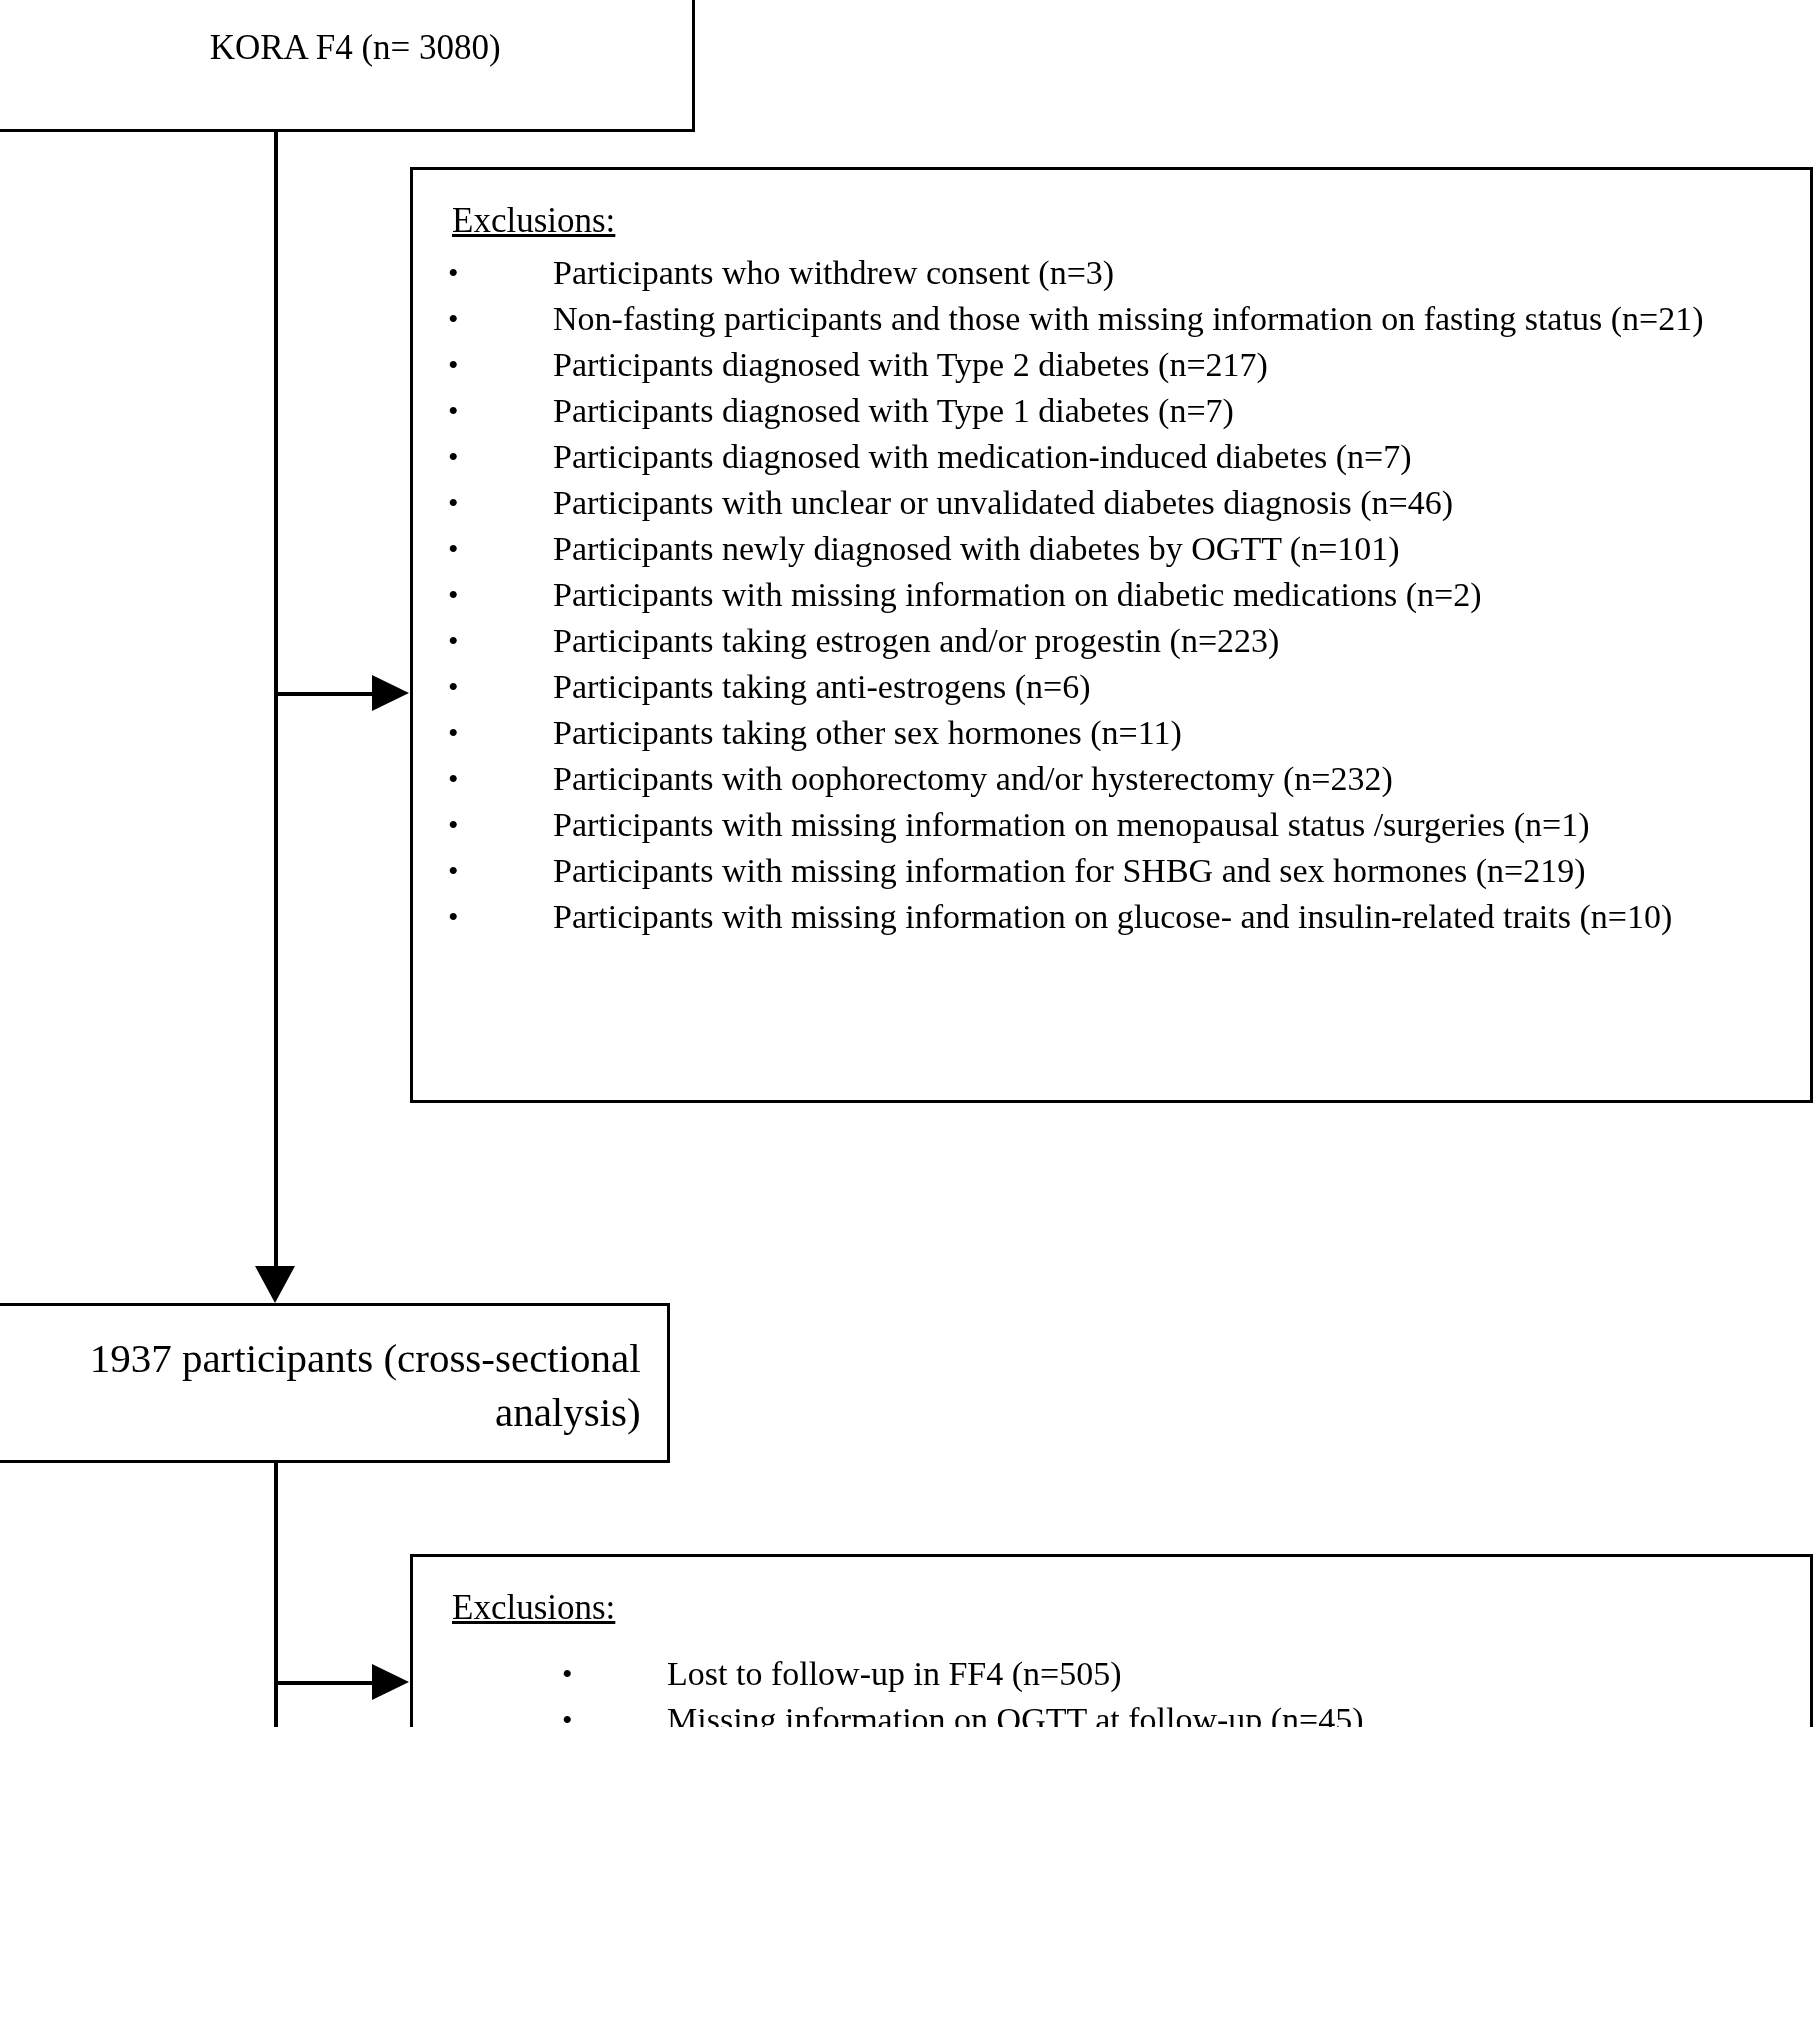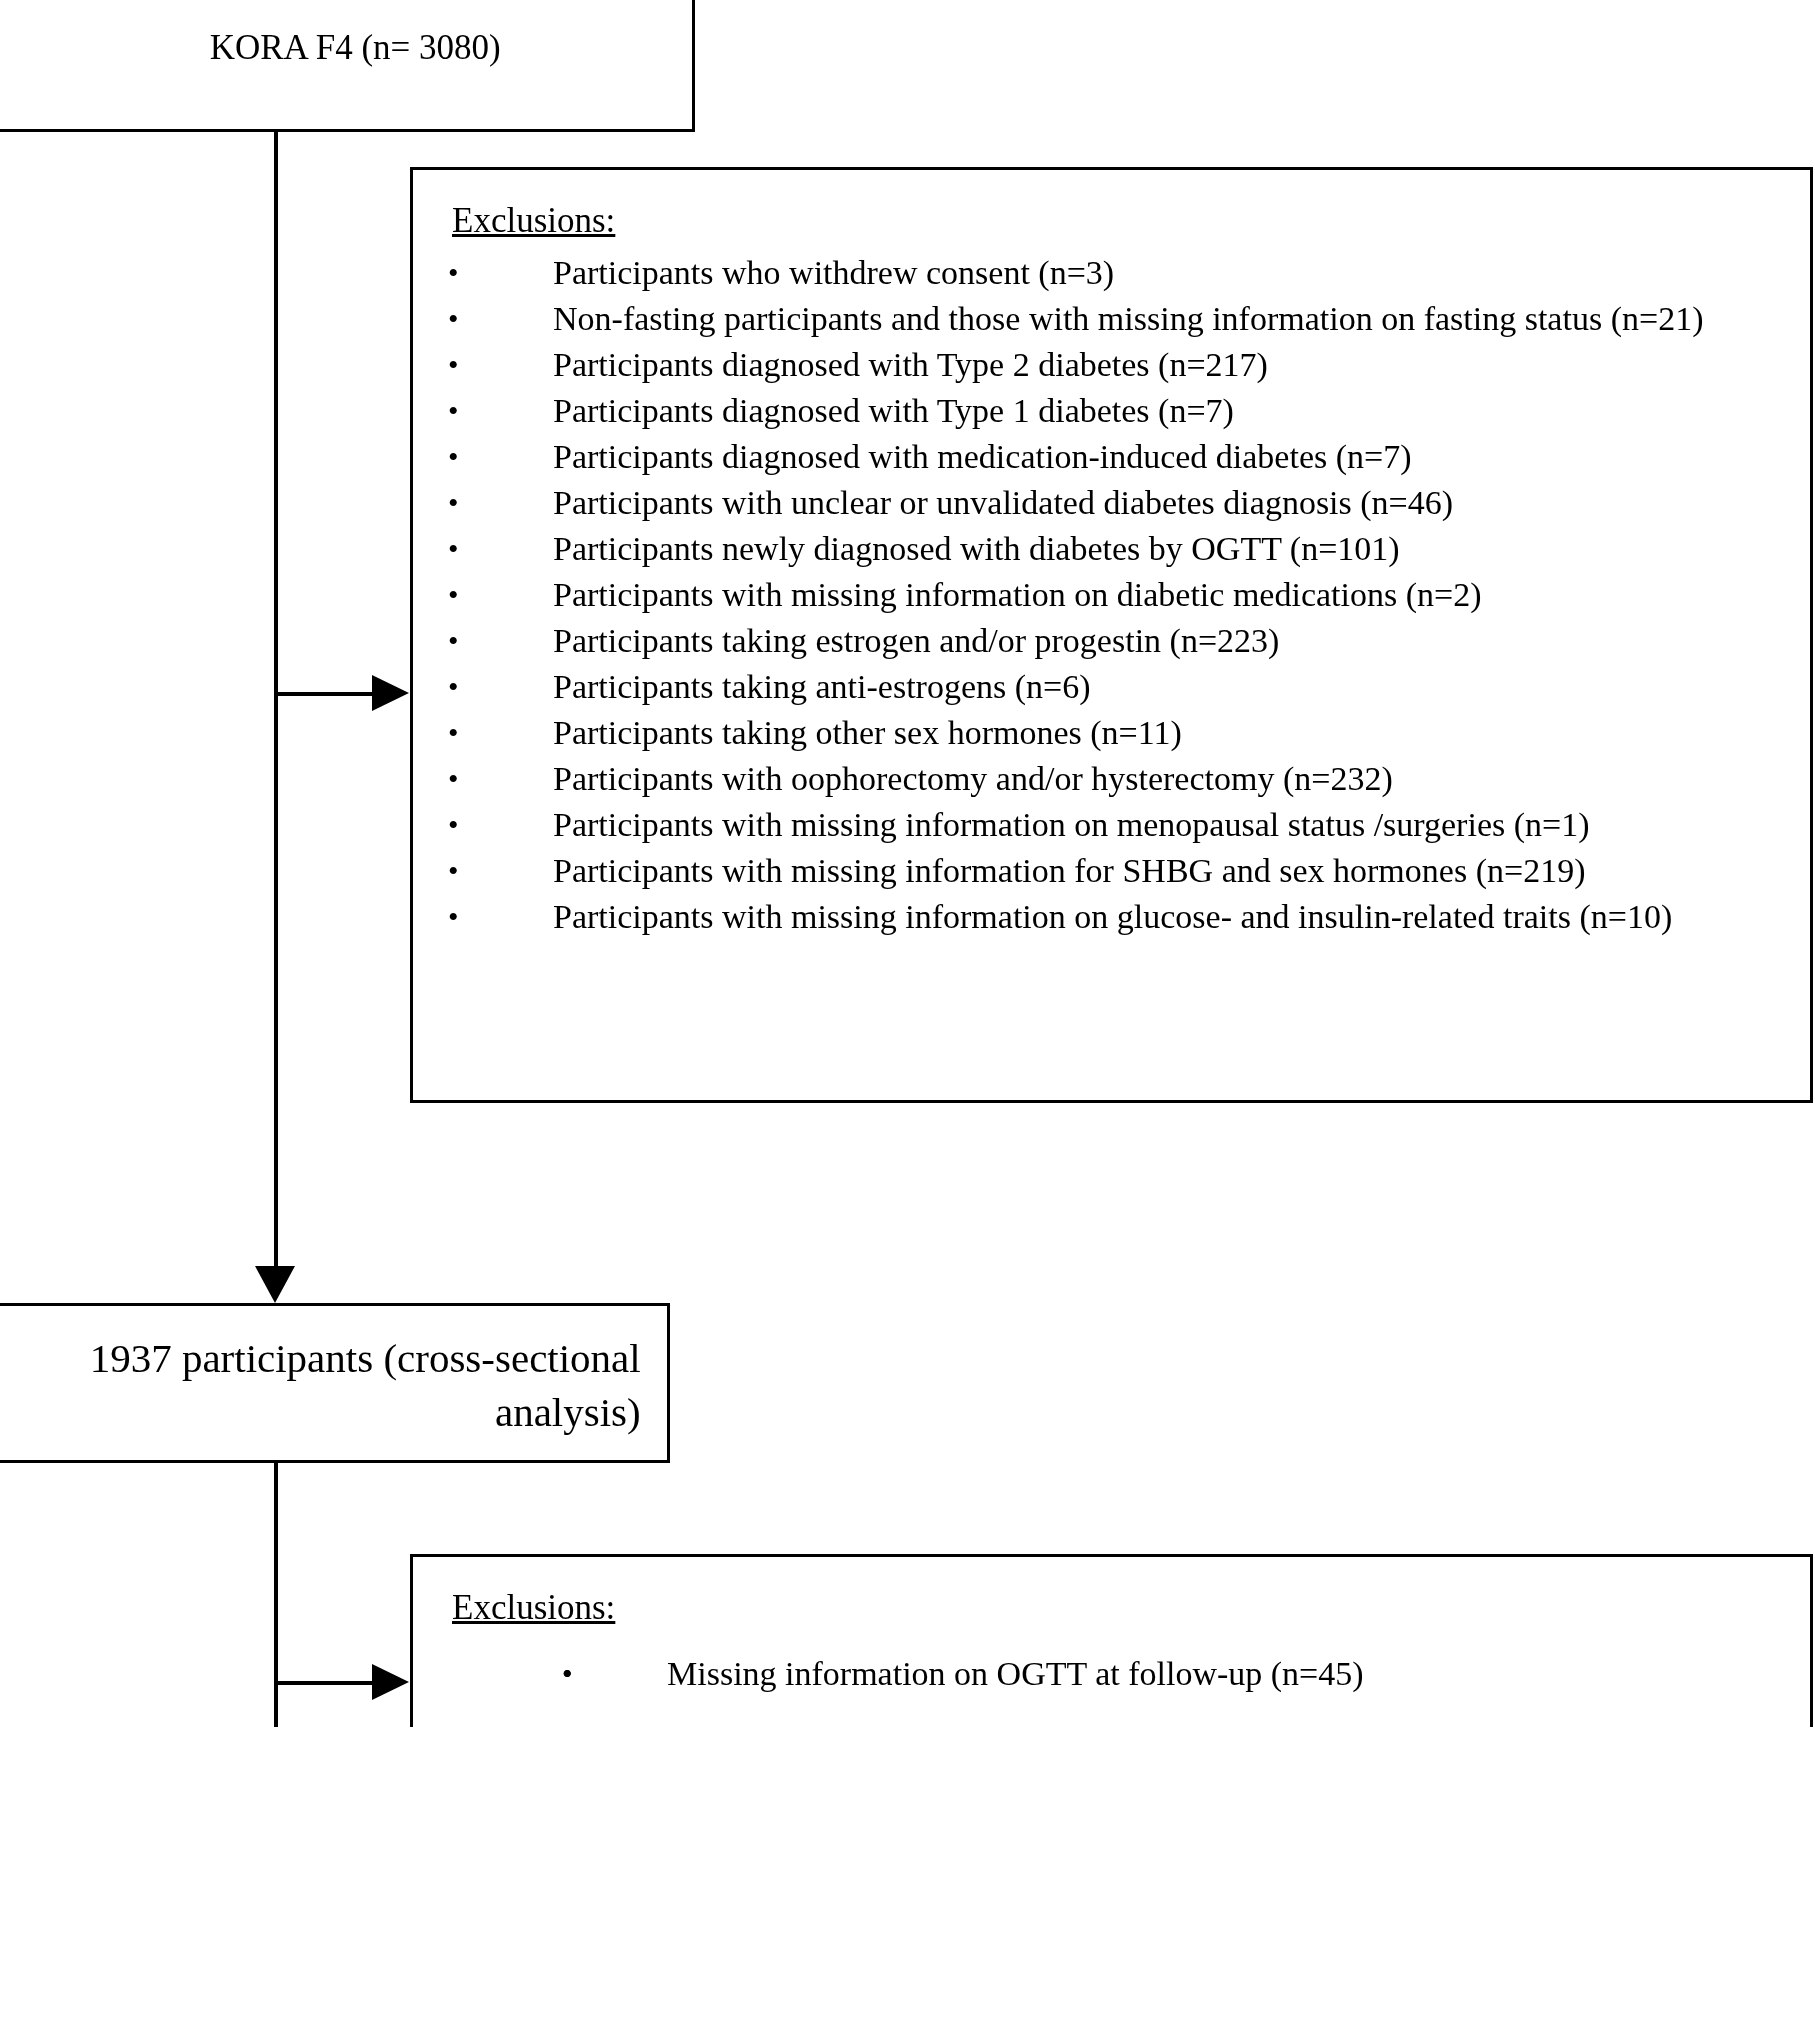--- a/index.html
+++ b/index.html
@@ -197,21 +197,21 @@
 
   <div class="vline" style="left:274px; top:1463px; height:383px;"></div>
   <div class="arrow-down" style="left:255px; top:1846px;"></div>
 
   <div class="hline" style="left:276px; top:1681px; width:115px;"></div>
   <div class="arrow-right" style="left:372px; top:1664px;"></div>
 
   <div class="flowbox" id="box-exclusions-2">
     <div class="excl-title">Exclusions:</div>
     <ul class="excl-list">
-      <li class="excl-item"><span class="bullet">•</span></li>
+      <li class="excl-item"><span class="bullet">•</span><span>Lost to follow-up in FF4 (n=505)</span></li>
       <li class="excl-item"><span class="bullet">•</span><span>Missing information on OGTT at follow-up (n=45)</span></li>
     </ul>
   </div>
 
   <div class="flowbox" id="box-longitudinal">
     <div class="boxtext">1387 participants (longitudinal analysis)</div>
   </div>
 
 </div>
 

